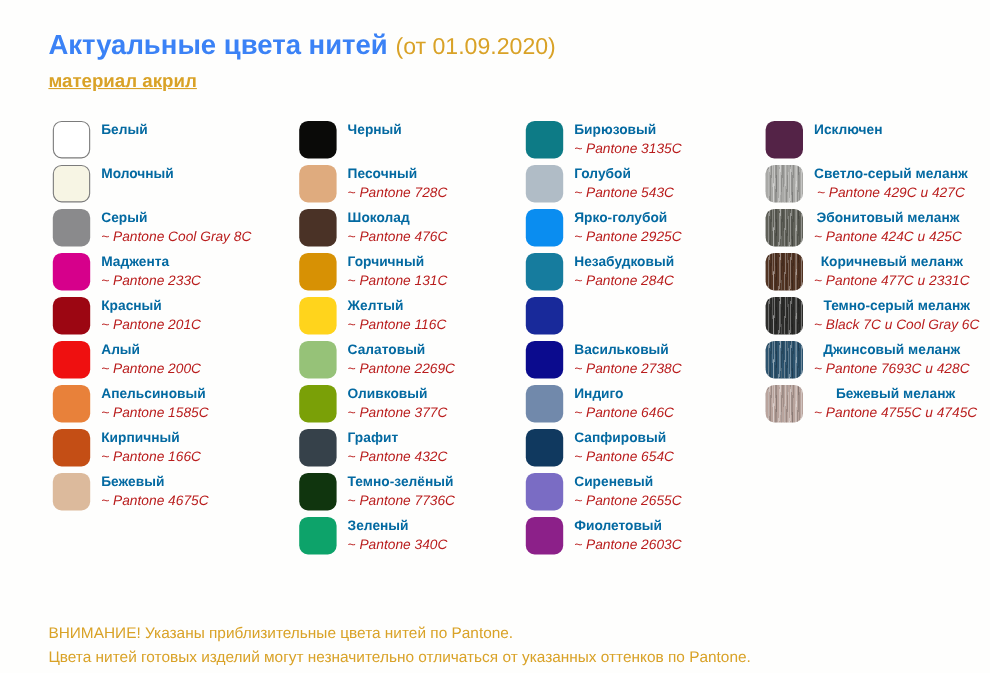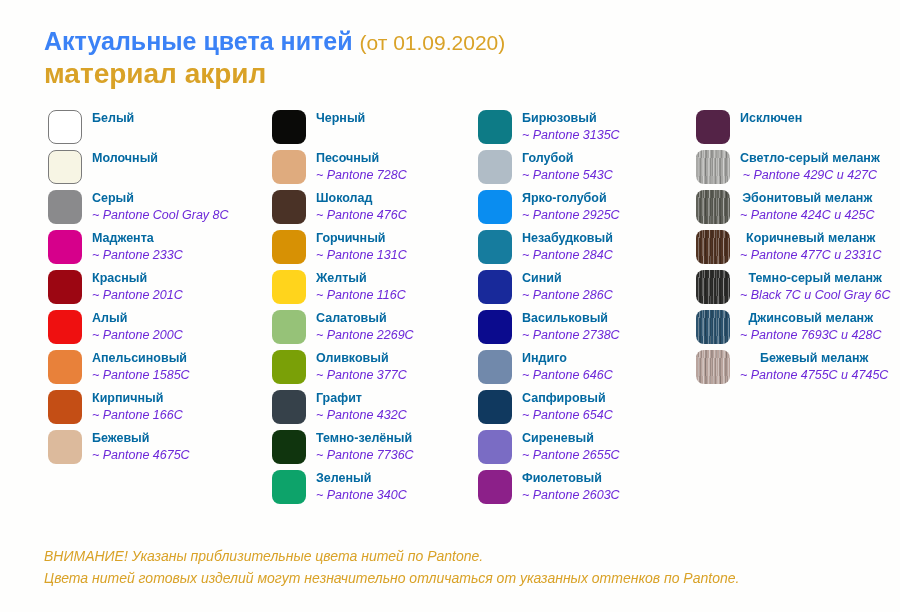--- a/index.html
+++ b/index.html
@@ -34,26 +34,27 @@
     color: #3b82f6;
     font-size: 25px;
     font-weight: bold;
   }
   .title-date {
     color: #d9a227;
     font-size: 21px;
     font-weight: normal;
   }
   .title-line2 {
-    font-size: 28px;
+    font-size: 17px;
     font-weight: bold;
     line-height: 27px;
     color: #d9a227;
     margin-top: 2px;
     white-space: nowrap;
+    text-decoration: underline;
   }
 
   
   #palette {
     position: absolute;
     left: 0;
     top: 110px;
     width: 900px;
     height: 410px;
   }
@@ -123,34 +124,33 @@
   .row-name {
     font-size: 12.5px;
     font-weight: bold;
     color: #0369a1;
     line-height: 15px;
     white-space: nowrap;
   }
   .row-pantone {
     font-size: 12.5px;
     font-style: italic;
-    color: #6d28d9;
+    color: #b91c1c;
     line-height: 15px;
     margin-top: 2px;
     white-space: nowrap;
   }
   .row-pantone:empty { display: none; }
 
   
   #footer {
     position: absolute;
     left: 44px;
-    top: 545px;
+    top: 564px;
     width: 820px;
-    font-style: italic;
   }
   .footer-line {
     font-size: 14px;
     color: #d9a227;
     line-height: 22px;
     white-space: nowrap;
   }
 </style>
 </head>
 <body>
@@ -322,24 +322,20 @@
       </div>
       <div class="color-row">
         <div class="swatch" style="background: rgb(22, 124, 158);"></div>
         <div class="row-text">
           <div class="row-name">Незабудковый</div>
           <div class="row-pantone">~ Pantone 284C</div>
         </div>
       </div>
       <div class="color-row">
         <div class="swatch" style="background: rgb(24, 41, 154);"></div>
-        <div class="row-text">
-          <div class="row-name">Синий</div>
-          <div class="row-pantone">~ Pantone 286C</div>
-        </div>
       </div>
       <div class="color-row">
         <div class="swatch" style="background: rgb(11, 11, 142);"></div>
         <div class="row-text">
           <div class="row-name">Васильковый</div>
           <div class="row-pantone">~ Pantone 2738C</div>
         </div>
       </div>
       <div class="color-row">
         <div class="swatch" style="background: rgb(113, 137, 171);"></div>

